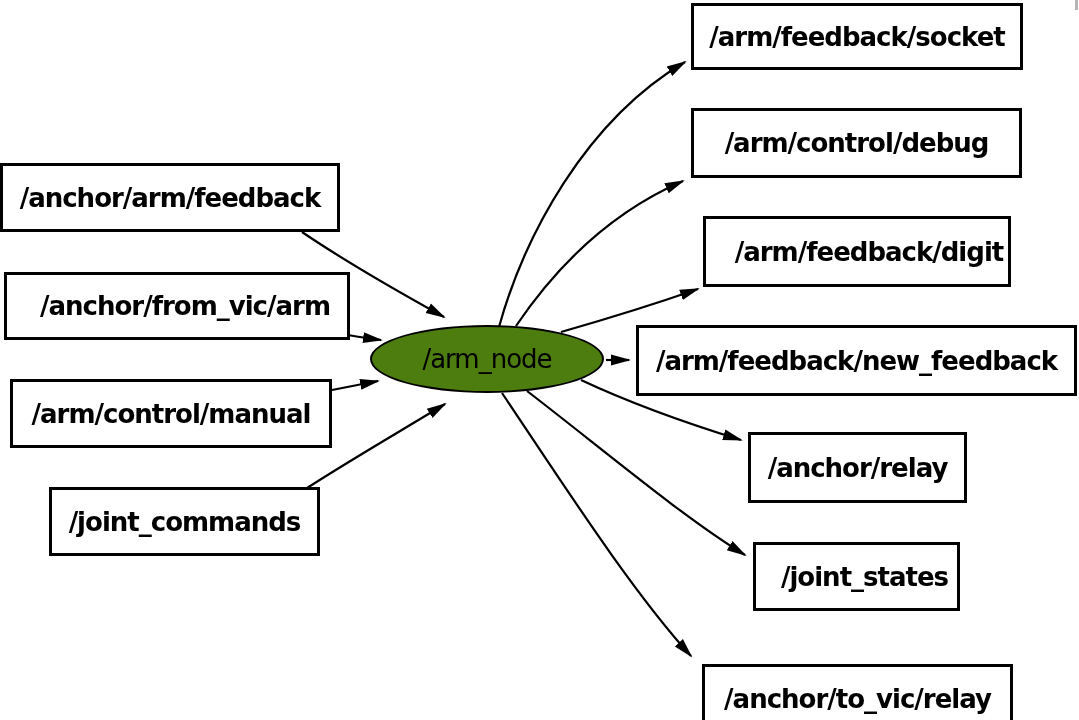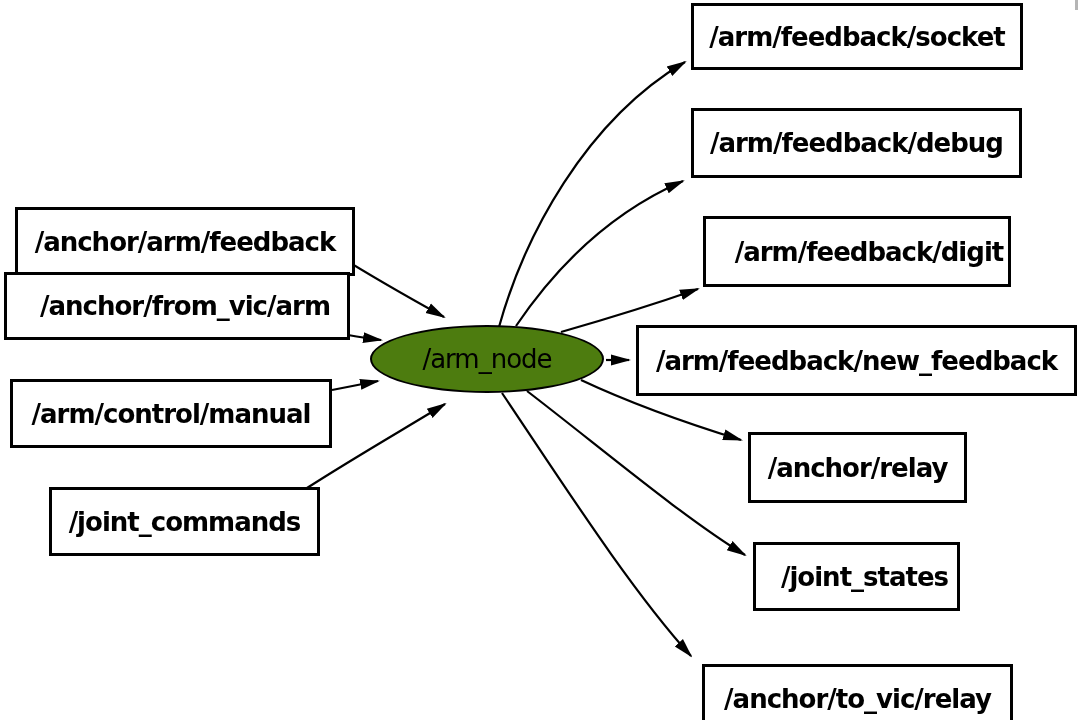--- a/index.html
+++ b/index.html
@@ -59,21 +59,21 @@
   .artifact {
     position: absolute;
     right: 1px;
     top: 0;
     width: 3px;
     height: 10px;
     background: #b5b5b5;
   }
 
   
-  #n-in-0 { left: 15px;   top: 163px; width: 340px; height: 69px; margin-top: 44px; }
+  #n-in-0 { left: 0;   top: 163px; width: 340px; height: 69px; }
   #n-in-1 { left: 4px;   top: 272px; width: 346px; height: 68px; padding-left: 16px; }
   #n-in-2 { left: 10px;  top: 379px; width: 322px; height: 69px; }
   #n-in-3 { left: 37px;  top: 487px; width: 271px; height: 69px; margin-left: 12px; }
   #n-center { left: 370px; top: 325px; width: 234px; height: 68px; }
   #n-out-0 { left: 691px; top: 3px;   width: 332px; height: 67px; }
   #n-out-1 { left: 691px; top: 108px; width: 331px; height: 70px; }
   #n-out-2 { left: 703px; top: 216px; width: 308px; height: 71px; padding-left: 24px; }
   #n-out-3 { left: 636px; top: 325px; width: 441px; height: 71px; }
   #n-out-4 { left: 748px; top: 432px; width: 219px; height: 71px; }
   #n-out-5 { left: 753px; top: 542px; width: 207px; height: 69px; padding-left: 16px; }
@@ -119,21 +119,21 @@
   </div>
 
   <div id="n-center" class="node-ellipse">
     <span>/arm_node</span>
   </div>
 
   <div id="n-out-0" class="node-box">
     <span>/arm/feedback/socket</span>
   </div>
   <div id="n-out-1" class="node-box">
-    <span>/arm/feedback/debug</span>
+    <span>/arm/control/debug</span>
   </div>
   <div id="n-out-2" class="node-box">
     <span>/arm/feedback/digit</span>
   </div>
   <div id="n-out-3" class="node-box">
     <span>/arm/feedback/new_feedback</span>
   </div>
   <div id="n-out-4" class="node-box">
     <span>/anchor/relay</span>
   </div>

